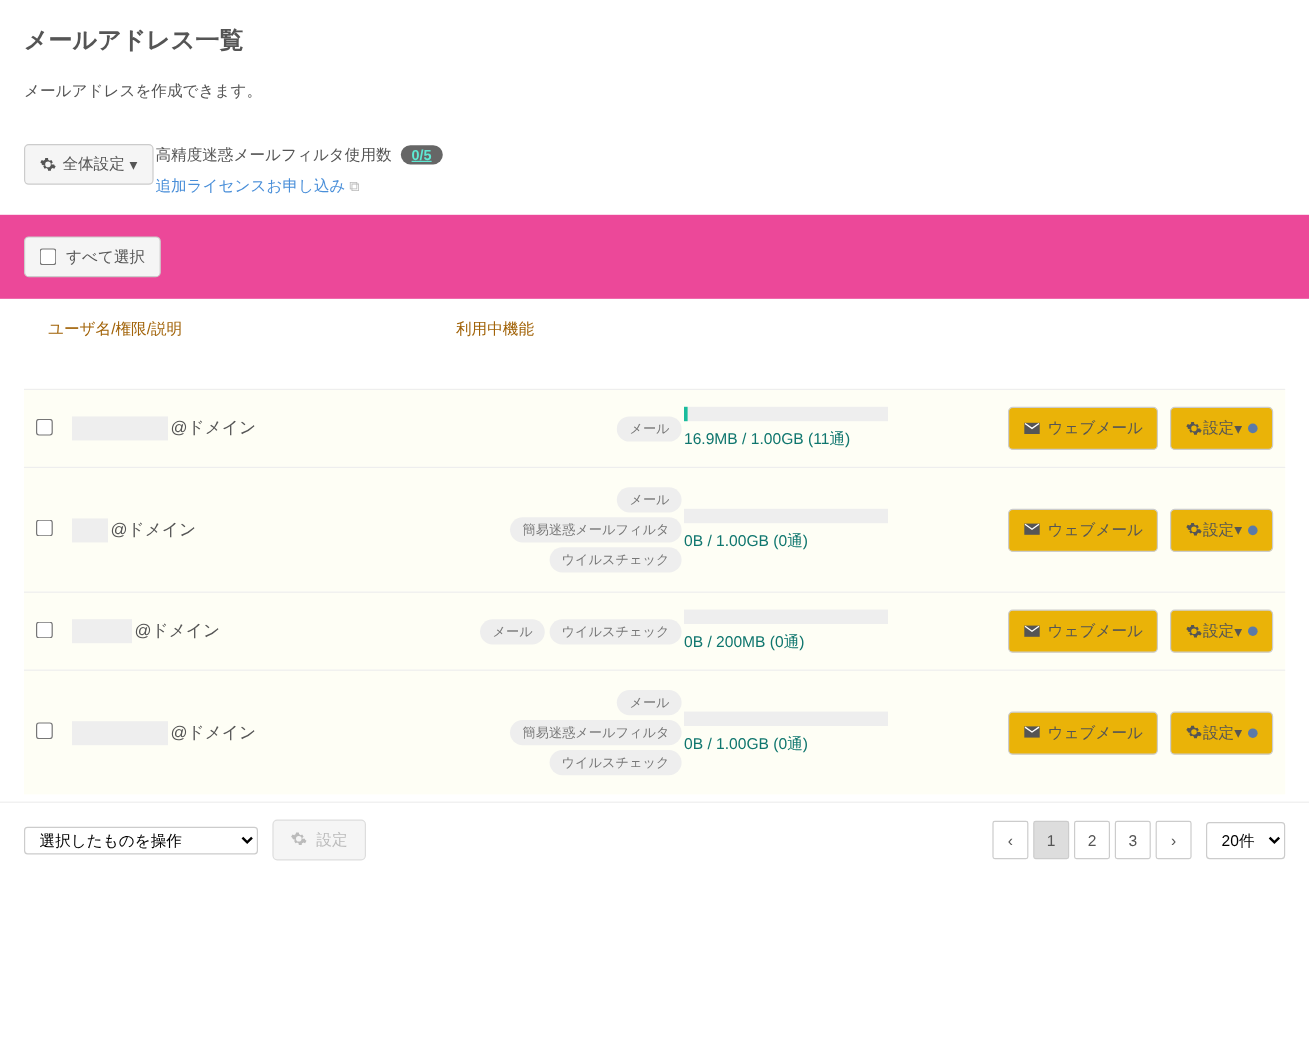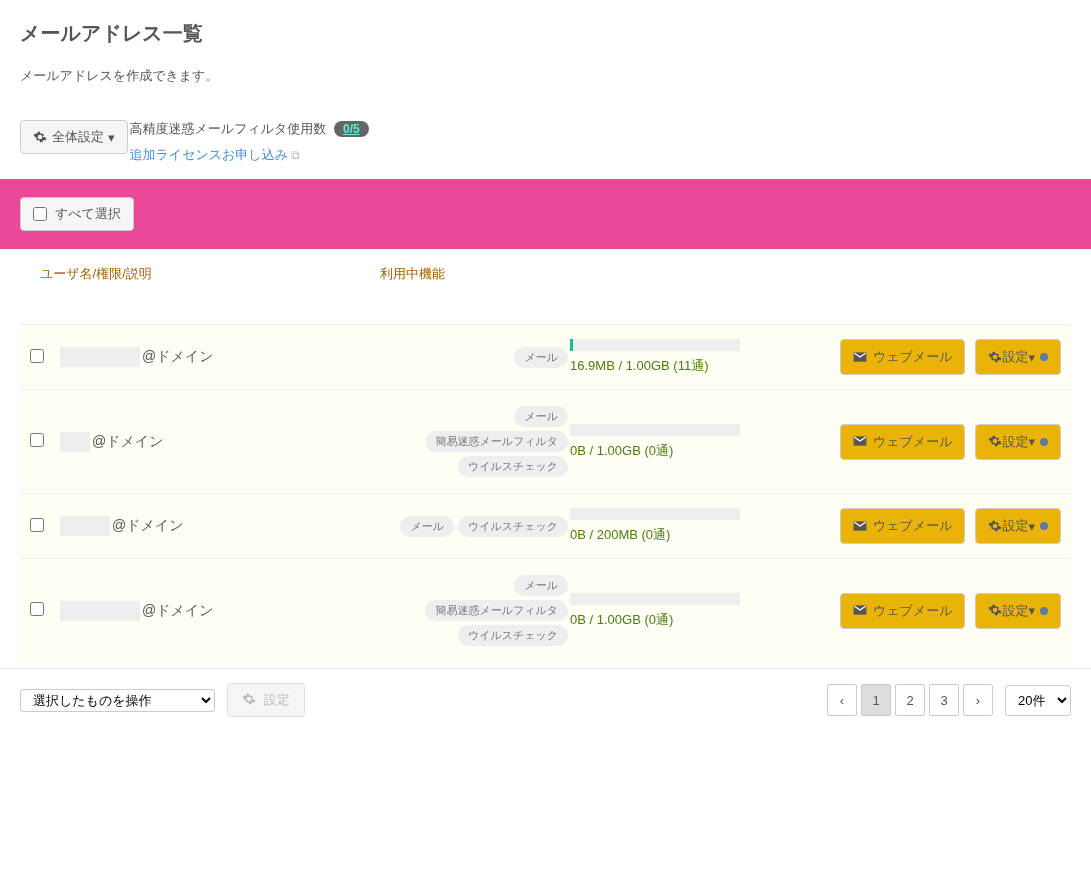--- a/index.html
+++ b/index.html
@@ -30,21 +30,21 @@
 .col-user { flex: 0 0 340px; }
 .col-feat { flex: 0 0 190px; }
 .col-usage { flex: 1; }
 .rows { padding: 0 20px; margin-top: 29px; }
 .row { display: flex; align-items: center; padding: 14px 10px; border-top: 1px solid #eee; background: #fefef5; }
 .row:first-child { border-top: 1px solid #eee; }
 .row .chk { flex: 0 0 30px; }
 .row .user { flex: 0 0 320px; font-size: 14px; color: #555; display: flex; align-items: center; }
 .row .mask { display: inline-block; background: #eee; height: 20px; margin-right: 2px; }
 .row .feat { flex: 0 0 190px; text-align: right; }
-.row .usage { flex: 0 0 200px; font-size: 13px; color: #4d7c0f; }
+.row .usage { flex: 0 0 200px; font-size: 13px; color: #0f766e; }
 .row .usage .bar { width: 170px; height: 12px; background: #eee; margin-bottom: 6px; position: relative; }
 .row .usage .bar .fill { position: absolute; left: 0; top: 0; bottom: 0; background: #1abc9c; }
 .row .actions { flex: 1; display: flex; gap: 10px; justify-content: flex-end; }
 .tag { display: inline-block; background: #eee; color: #777; border-radius: 12px; padding: 3px 10px; font-size: 11px; margin: 2px 2px; }
 .btn-action { background: #eab308; border: 1px solid #ccc; border-radius: 4px; padding: 8px 12px; font-size: 13px; color: #555; cursor: pointer; display: inline-flex; align-items: center; }
 .btn-action .env { margin-right: 6px; }
 .dot { width: 8px; height: 8px; background: #5b7aa8; border-radius: 50%; display: inline-block; margin-left: 5px; }
 .footer { padding: 14px 20px; display: flex; justify-content: space-between; align-items: center; border-top: 1px solid #eee; margin-top: 6px; }
 .footer-left { display: flex; gap: 12px; align-items: center; }
 select.bulk { padding: 2px 8px; border: 1px solid #ccc; border-radius: 3px; font-size: 13px; width: 195px; background: #fff; }

